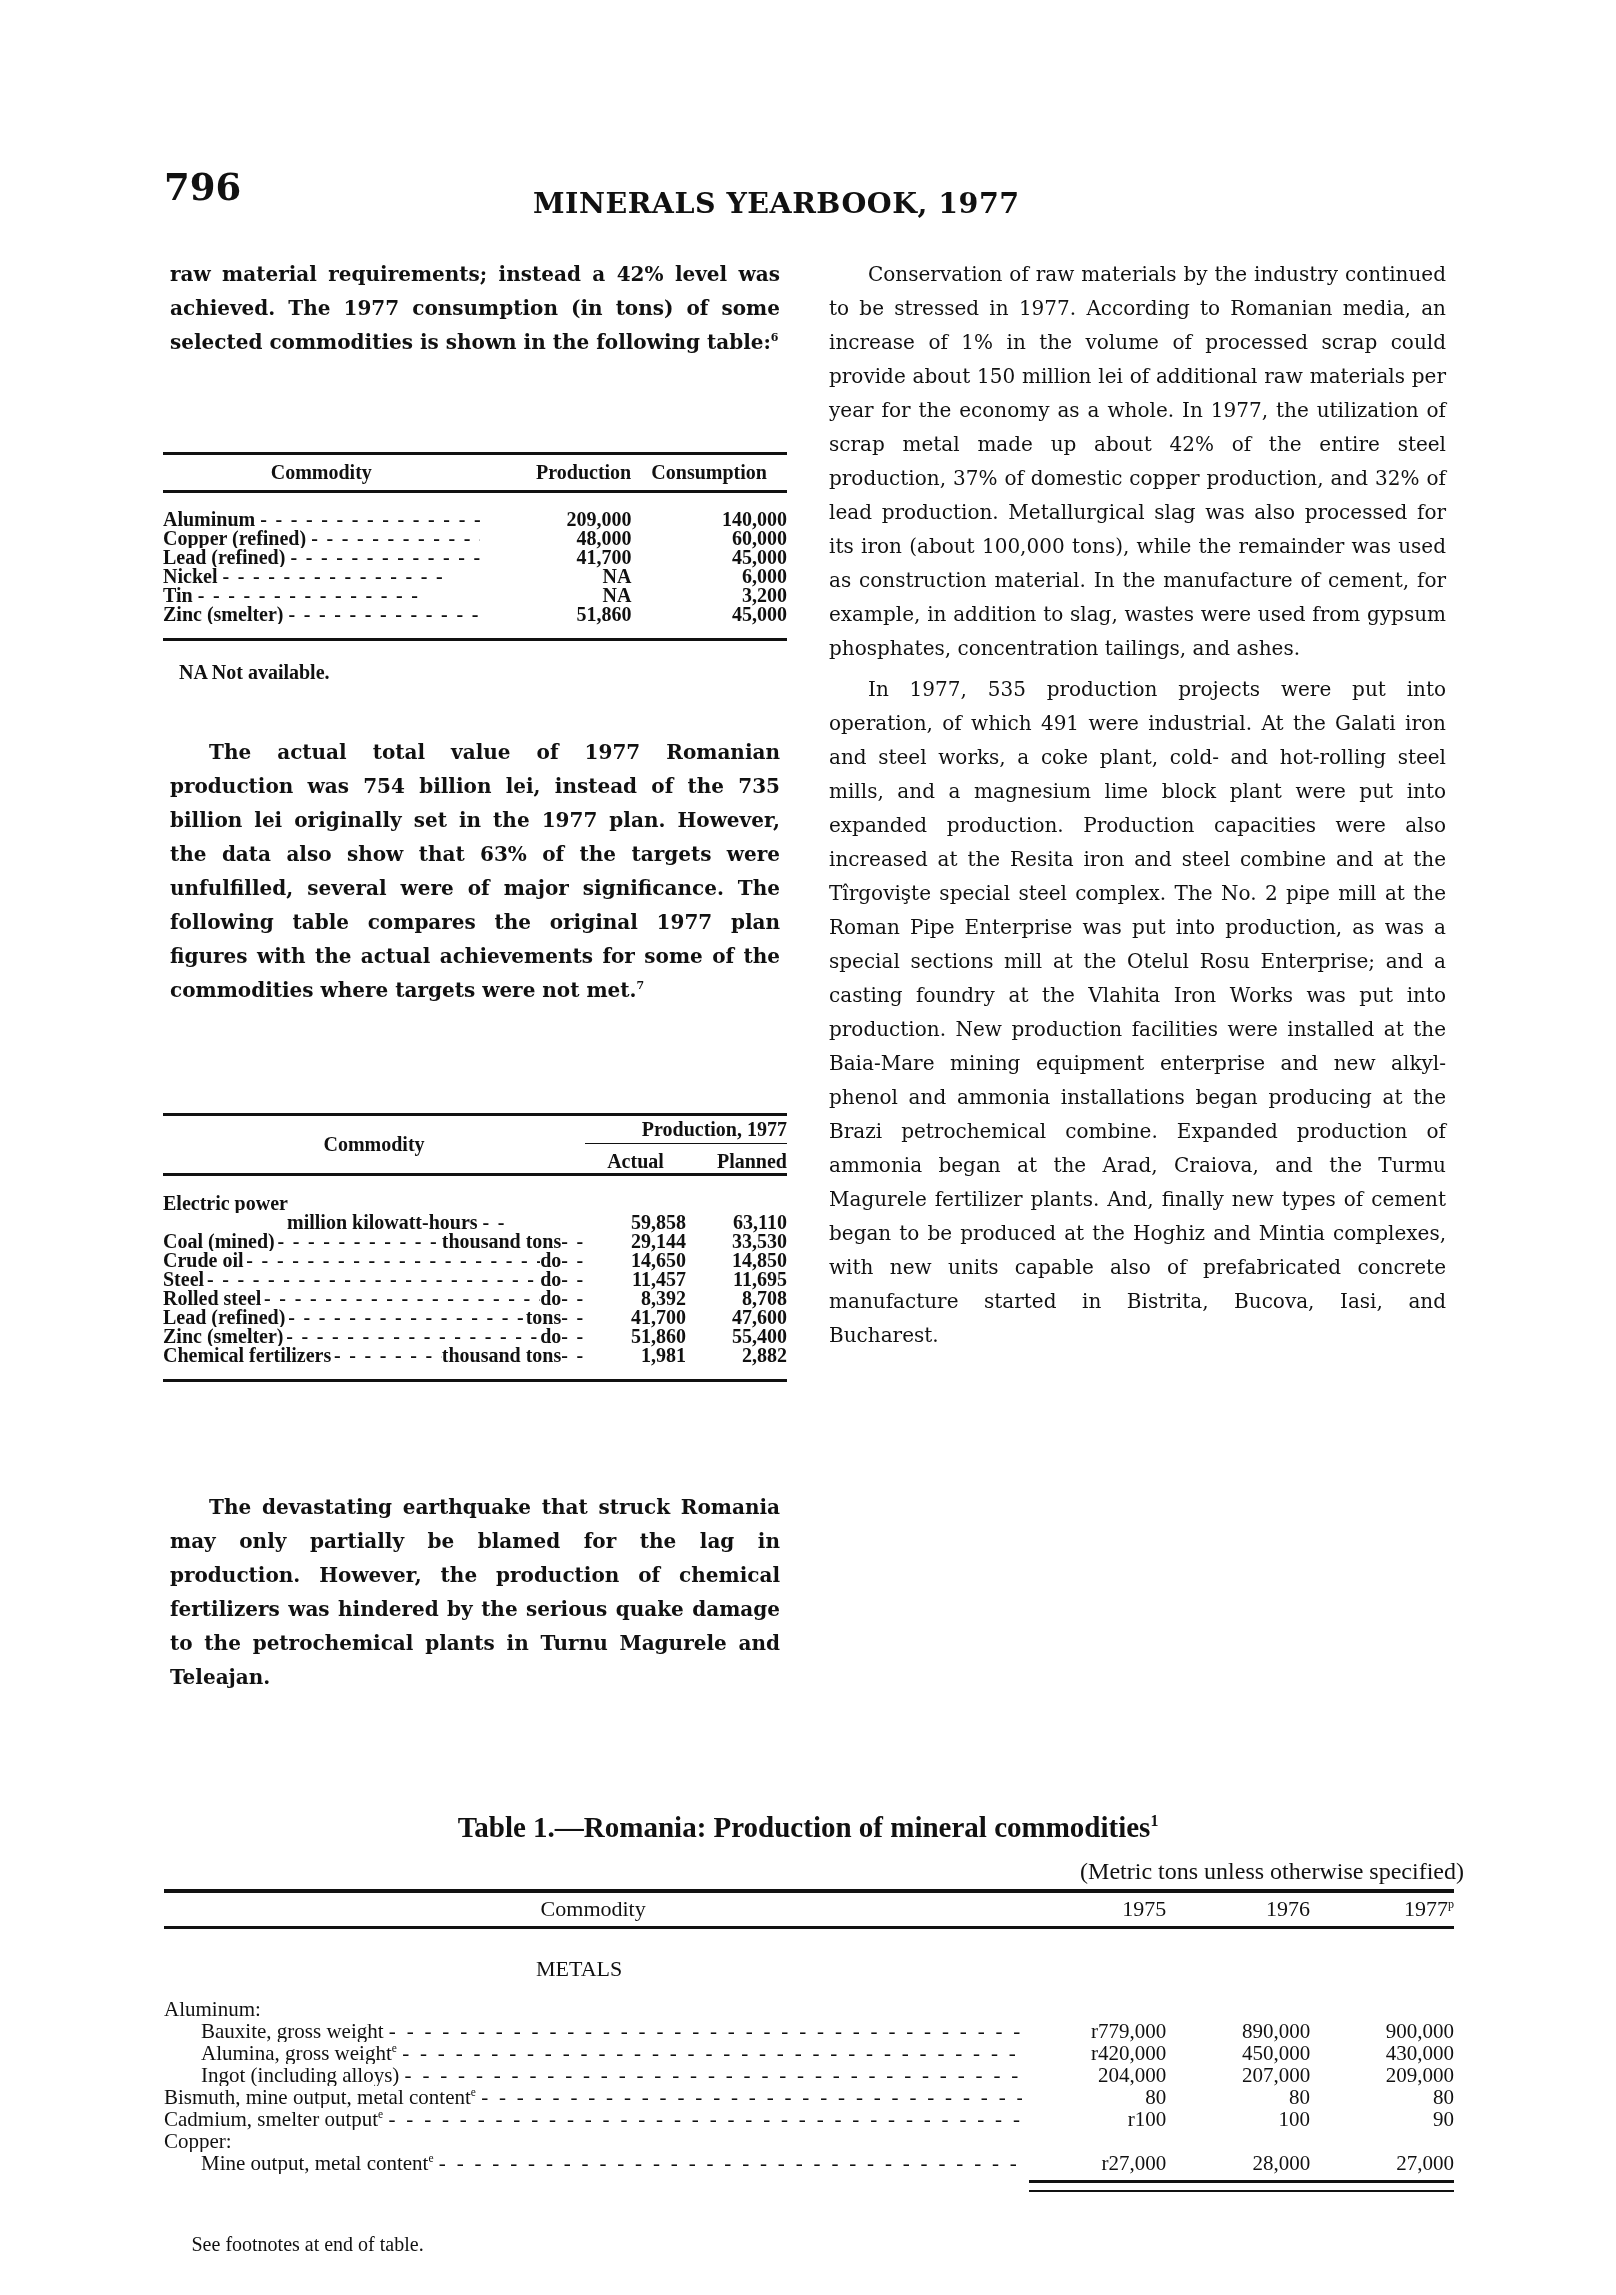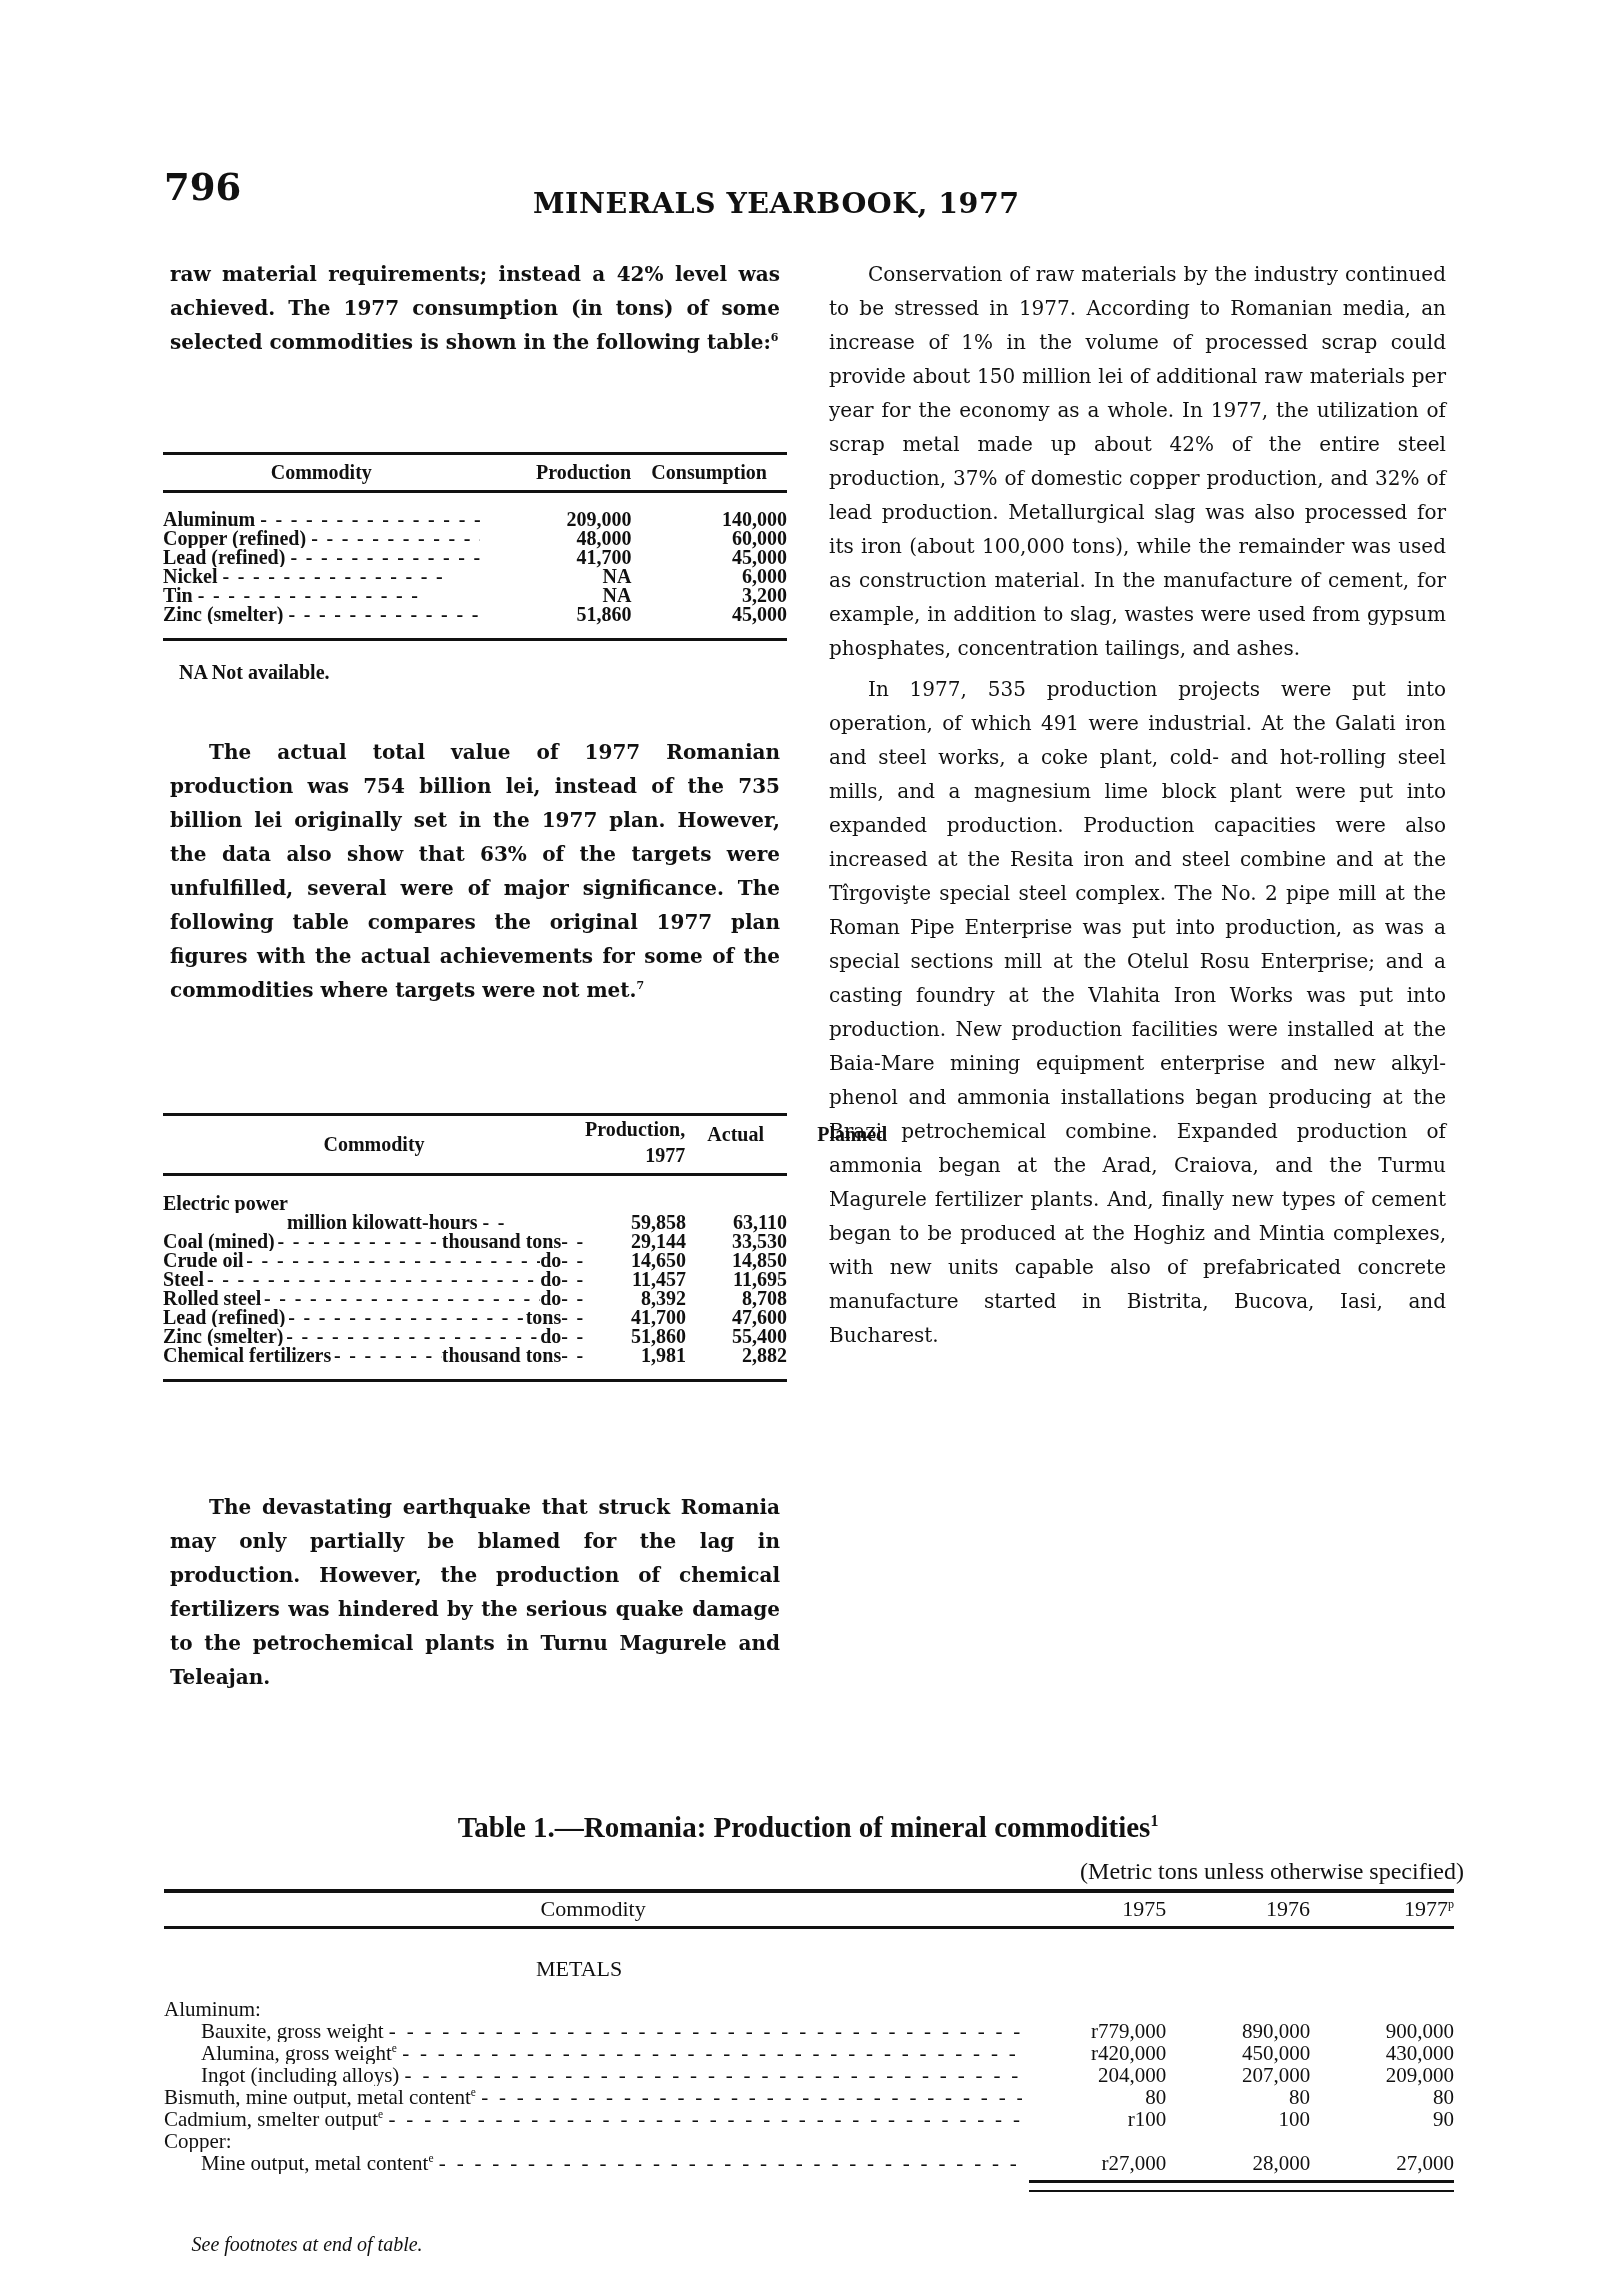--- a/index.html
+++ b/index.html
@@ -104,21 +104,21 @@
 </div>
 
 <div class="col col-left" style="top:728px;">
   <p class="para indent"><span>The actual total value of 1977 Romanian production was 754 billion lei, instead of the 735 billion lei originally set in the 1977 plan. However, the data also show that 63% of the targets were unfulfilled, several were of major significance. The following table compares the original 1977 plan figures with the actual achievements for some of the commodities where targets were not met.</span><sup>7</sup></p>
 </div>
 
 <div class="tbl" style="left:163px; top:1113px; width:624px;">
   <div class="rule"></div>
   <div style="display:flex; height:57px;">
     <div style="width:422px; display:flex; align-items:center; justify-content:center; font-size:20px;">Commodity</div>
-    <div style="width:202px; display:flex; ">
+    <div style="width:202px; display:flex; flex-direction:column;">
       <div style="text-align:right; font-size:20px; height:24px; line-height:26px;">Production, 1977</div>
       <div style="height:2.3px; background:#111; margin-top:2.8px;"></div>
       <div style="display:flex; font-size:20px; margin-top:6.4px;">
         <div style="width:101px; text-align:center;">Actual</div>
         <div style="width:101px; text-align:right;">Planned</div>
       </div>
     </div>
   </div>
   <div class="rule"></div>
   <div style="height:17.4px;"></div>
@@ -277,15 +277,15 @@
         <div class="c-name i1" style="box-sizing:border-box"><span>Mine output, metal content</span><sup>e</sup> <span class="leader" style="letter-spacing:2.8px">- - - - - - - - - - - - - - - - - - - - - - - - - - - - - - - - - - - - - - - - - - - - - - - - -</span></div>
         <div class="c-y">r27,000</div>
         <div class="c-y">28,000</div>
         <div class="c-y">27,000</div>
       </div>
     </div>
   <div class="double-rule">
       <div></div>
       <div></div>
     </div>
-  <div class="note" style="margin-top:41px; padding-left:27.5px; font-weight:normal;font-style:italic;">See footnotes at end of table.</div>
+  <div class="note" style="margin-top:41px; padding-left:27.5px; font-weight:normal;">See footnotes at end of table.</div>
 </div>
 
 
 </body></html>

